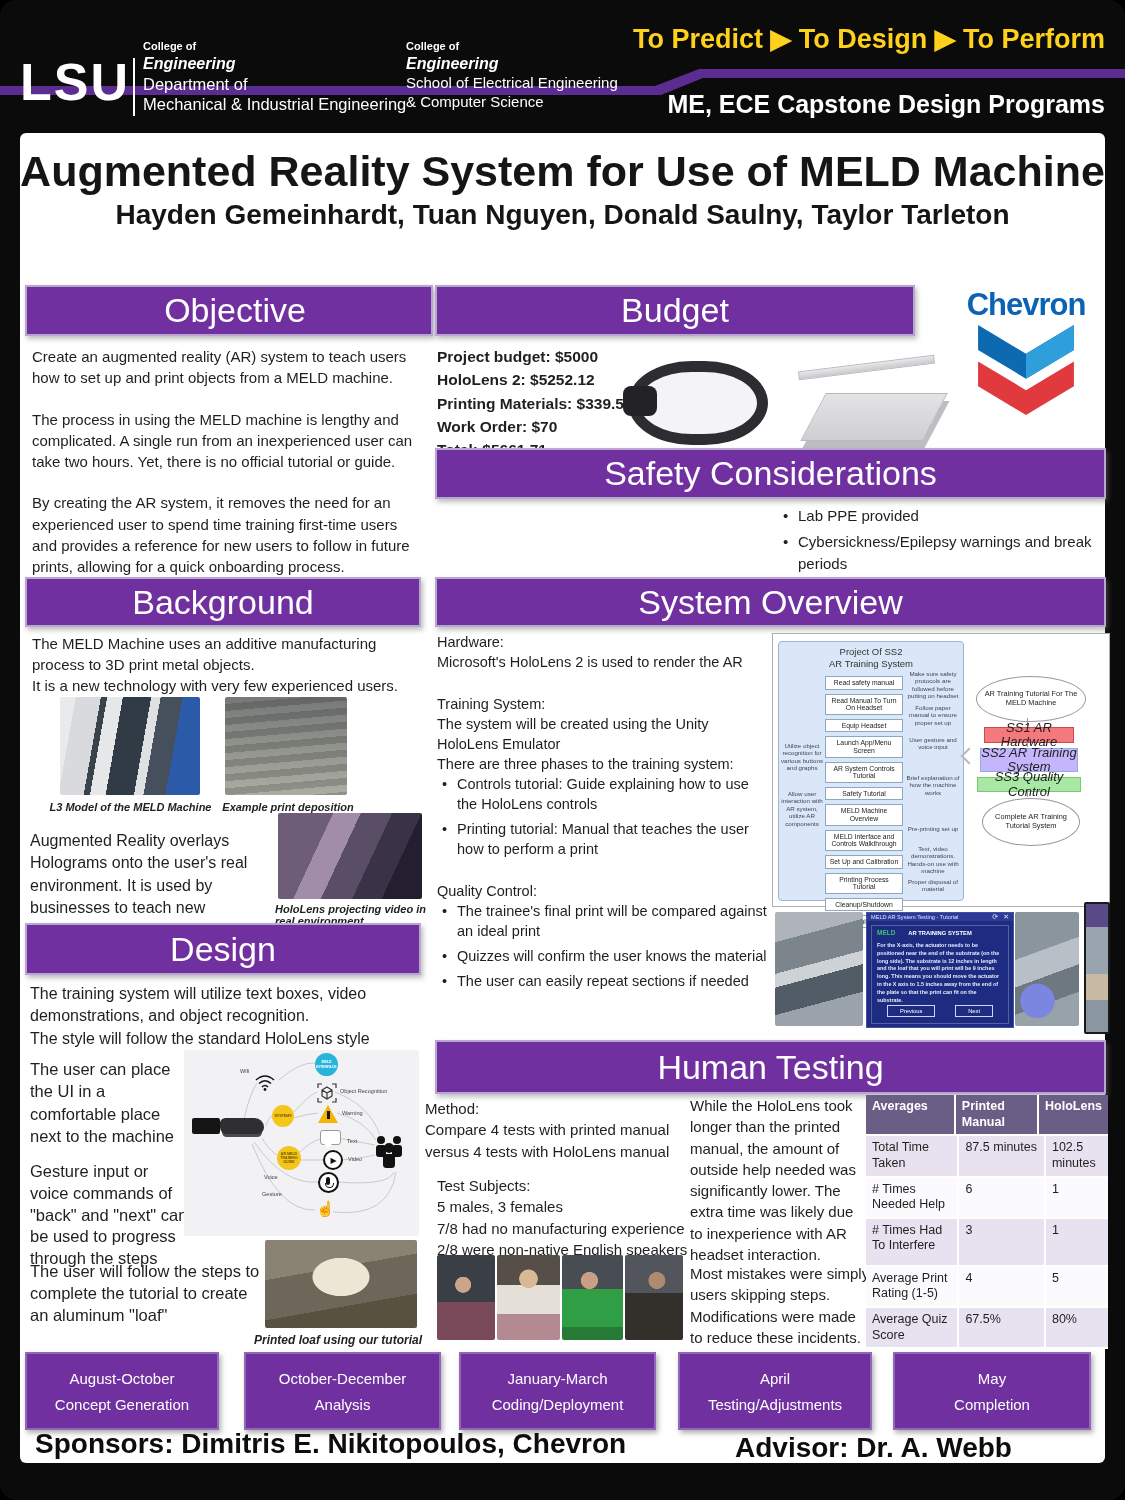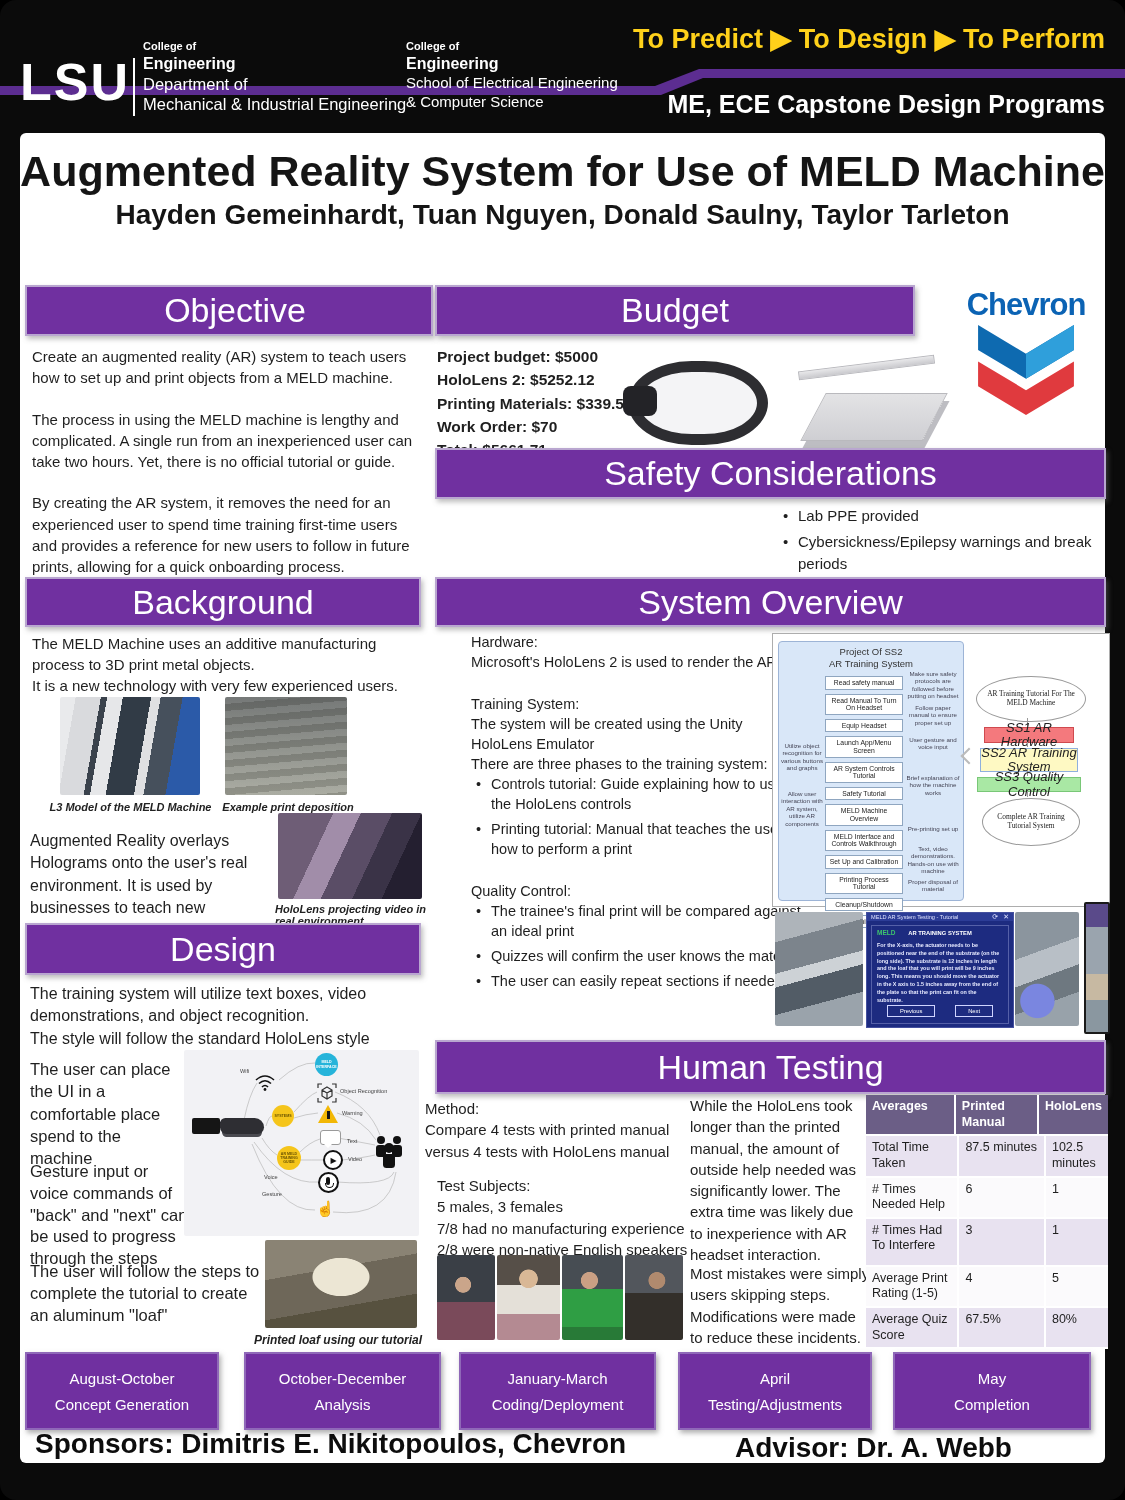--- a/index.html
+++ b/index.html
@@ -4,21 +4,21 @@
 <style>
   html,body{margin:0;padding:0;background:#000;}
   body{width:1125px;height:1500px;font-family:"Liberation Sans",sans-serif;}
   .poster{position:relative;width:1125px;height:1500px;background:#0b0b0b;border-radius:16px;overflow:hidden;}
   .abs{position:absolute;}
   
   .lsu{color:#fff;font-weight:800;font-size:52px;letter-spacing:2px;}
   .bdiv{background:#fff;width:2px;}
   .bcol{color:#fff;line-height:1.25;}
   .bcol .tiny{font-size:11px;font-weight:700;}
-  .bcol .eng{font-size:16px;font-weight:700;}
+  .bcol .eng{font-size:16px;font-weight:700;font-style:italic;}
   .bcol .line{font-size:16.5px;font-weight:400;}
   .tagline{color:#ffd11a;font-weight:700;font-size:27px;text-align:right;}
   .program{color:#fff;font-weight:700;font-size:25px;text-align:right;}
   
   .sheet{position:absolute;left:20px;top:133px;width:1085px;height:1330px;background:#ffffff;border-radius:6px;color:#1f1f1f;}
   .ptitle{font-size:43px;font-weight:800;text-align:center;color:#151515;}
   .pauthors{font-size:28px;font-weight:700;text-align:center;color:#151515;}
   .hdr{background:#7030a0;border:2px solid #b9a6d0;box-shadow:2px 3px 5px rgba(110,110,110,.45);color:#fff;display:flex;align-items:center;justify-content:center;font-size:34px;font-weight:400;}
   .body15{font-size:15px;line-height:1.42;}
   .body16{font-size:16px;line-height:1.4;}
@@ -35,21 +35,21 @@
   
   .so-txt{font-size:14.5px;line-height:1.38;}
   .so-lbl{margin-top:14px;}
   .fc-outer{background:#fff;border:1px solid #adadad;}
   .fc-blue{position:absolute;background:#d9e7f8;border:1px solid #9db4d6;border-radius:4px;}
   .fc-title{font-size:9.5px;color:#333;text-align:center;line-height:1.25;padding-top:4px;}
   .fc-steps{position:absolute;display:flex;flex-direction:column;gap:4px;align-items:stretch;}
   .fc-step{background:#fff;border:1px solid #8fa6c0;font-size:6.8px;line-height:1.12;text-align:center;padding:2px 2px;color:#222;}
   .fc-finish{background:#fff;border:1px solid #8fa6c0;font-size:6.8px;text-align:center;padding:2px 2px;border-radius:9px;color:#222;}
   .fc-note{position:absolute;font-size:6.2px;line-height:1.2;color:#445;text-align:center;}
-  .sf-ell{position:absolute;border:1px solid #9a9a9a;border-radius:50%;background:#fff;display:flex;align-items:center;justify-content:center;text-align:center;font-size:7.4px;line-height:1.15;color:#222;padding:2px;font-family:Liberation Serif, serif;}
+  .sf-ell{position:absolute;border:1px solid #9a9a9a;border-radius:50%;background:#fff;display:flex;align-items:center;justify-content:center;text-align:center;font-size:7.4px;line-height:1.15;color:#222;padding:2px;}
   .sf-box{position:absolute;display:flex;align-items:center;justify-content:center;text-align:center;font-size:13px;line-height:1.1;color:#222;font-style:italic;}
   .vl{position:absolute;width:1px;background:#999;}
   .chevL{position:absolute;width:10px;height:10px;border-left:2px solid #bbb;border-bottom:2px solid #bbb;transform:rotate(45deg);}
   
   .dlg{background:#1d2b80;border:1px solid #44509e;display:flex;flex-direction:column;}
   .dlg-bar{height:13px;background:#2c3c96;display:flex;align-items:center;padding:0 4px;color:#dfe3ff;font-size:5.6px;}
   .dlg-ics{margin-left:auto;display:flex;gap:5px;color:#dfe3ff;font-size:7px;}
   .ic-refresh::before{content:"\27F3";}
   .ic-close::before{content:"\2715";}
   .dlg-inner{flex:1;margin:4px;border:1px solid #5560a8;display:flex;flex-direction:column;padding:3px 5px;}
@@ -165,21 +165,21 @@
     </div>
     <div class="abs photo" style="left:40px;top:564px;width:140px;height:98px;background:linear-gradient(100deg,#e9eaec 0 10%,#d9dadd 10% 26%,#3a424c 26% 30%,#e6e7e9 30% 40%,#313b46 40% 58%,#dfe0e2 58% 64%,#46505c 64% 78%,#2b5aa8 78% 100%);"></div>
     <div class="abs photo" style="left:205px;top:564px;width:122px;height:98px;background:repeating-linear-gradient(175deg,#d9dad4 0 7px,#b7b8b1 7px 14px),linear-gradient(#8a8d90,#c9cac4);background-blend-mode:multiply;"></div>
     <div class="abs cap" style="left:28px;top:668px;width:165px;">L3 Model of the MELD Machine</div>
     <div class="abs cap" style="left:198px;top:668px;width:140px;">Example print deposition</div>
     <div class="abs body16" style="left:10px;top:697px;width:246px;">Augmented Reality overlays Holograms onto the user's real environment. It is used by businesses to teach new employees</div>
     <div class="abs photo" style="left:258px;top:680px;width:144px;height:86px;background:linear-gradient(115deg,#6e5d76 0 30%,#a18da9 30% 45%,#5a4d66 45% 62%,#3a3347 62% 78%,#241f30 78% 100%);"></div>
     <div class="abs cap" style="left:255px;top:770px;width:152px;text-align:left;">HoloLens projecting video in real environment</div>
 
     <div class="abs hdr" style="left:415px;top:444px;width:667px;height:46px;">System Overview</div>
-    <div class="abs so-txt" style="left:417px;top:499px;width:332px;margin-left:34px;">
+    <div class="abs so-txt" style="left:417px;top:499px;width:332px;">
       <div>Hardware:</div>
       <div>Microsoft's HoloLens 2 is used to render the AR</div>
       <div class="so-lbl" style="margin-top:22px;">Training System:</div>
       <div>The system will be created using the Unity HoloLens Emulator</div>
       <div>There are three phases to the training system:</div>
       <div class="bullet">Controls tutorial: Guide explaining how to use the HoloLens controls</div>
       <div class="bullet">Printing tutorial: Manual that teaches the user how to perform a print</div>
       <div class="so-lbl" style="margin-top:22px;">Quality Control:</div>
       <div class="bullet">The trainee's final print will be compared against an ideal print</div>
       <div class="bullet">Quizzes will confirm the user knows the material</div>
@@ -215,21 +215,21 @@
         <div class="fc-note" style="left:126px;top:183px;width:56px;">Pre-printing set up</div>
         <div class="fc-note" style="left:126px;top:203px;width:56px;">Text, video demonstrations. Hands-on use with machine</div>
         <div class="fc-note" style="left:126px;top:236px;width:56px;">Proper disposal of material</div>
       </div>
 
       <div class="chevL" style="left:190px;top:116px;"></div>
       <div class="sf-ell" style="left:203px;top:42px;width:104px;height:40px;">AR Training Tutorial For The MELD Machine</div>
       <div class="vl" style="left:254px;top:84px;height:8px;"></div>
       <div class="sf-box" style="left:211px;top:93px;width:88px;height:14px;background:#f4797d;border:1px solid #cf4a4f;">SS1 AR Hardware</div>
       <div class="vl" style="left:254px;top:108px;height:5px;"></div>
-      <div class="sf-box" style="left:207px;top:114px;width:96px;height:22px;background:#fef9c3;border:1px solid #8fb0dd;">SS2 AR Training System</div>
+      <div class="sf-box" style="left:207px;top:114px;width:96px;height:22px;background:#c4b5fd;border:1px solid #8fb0dd;">SS2 AR Training System</div>
       <div class="vl" style="left:254px;top:137px;height:5px;"></div>
       <div class="sf-box" style="left:204px;top:143px;width:102px;height:13px;background:#a9e8a4;border:1px solid #79c777;">SS3 Quality Control</div>
       <div class="vl" style="left:254px;top:157px;height:6px;"></div>
       <div class="sf-ell" style="left:209px;top:164px;width:92px;height:42px;">Complete AR Training Tutorial System</div>
     </div>
 
     <div class="abs" style="left:752px;top:775px;width:336px;height:122px;">
       <div class="abs photo" style="left:3px;top:4px;width:88px;height:114px;background:linear-gradient(165deg,#aeb4ba 0 22%,#7c848c 22% 45%,#cdd2d6 45% 55%,#525c66 55% 75%,#9aa3ab 75% 100%);"></div>
       <div class="abs dlg" style="left:94px;top:4px;width:146px;height:114px;">
         <div class="dlg-bar">
@@ -251,21 +251,21 @@
       </div>
       <div class="abs photo" style="left:243px;top:4px;width:64px;height:114px;background:radial-gradient(circle at 35% 78%,#7a86e0 0 17%,transparent 18%),linear-gradient(160deg,#8b959e 0 35%,#b8bfc6 35% 55%,#6e7880 55% 75%,#98a2aa 75% 100%);"></div>
       <div class="abs photo" style="left:312px;top:-6px;width:22px;height:128px;border:2px solid #1a1a1a;background:linear-gradient(180deg,#5a4a8a 0 18%,#9aa4ae 18% 55%,#c7b9a2 55% 75%,#8a97a0 75% 100%);"></div>
     </div>
 
     <div class="abs hdr" style="left:5px;top:790px;width:392px;height:48px;">Design</div>
     <div class="abs body16" style="left:10px;top:850px;width:402px;">
       <div>The training system will utilize text boxes, video demonstrations, and object recognition.</div>
       <div>The style will follow the standard HoloLens style</div>
     </div>
-    <div class="abs" style="left:10px;top:925px;width:152px;font-size:16.5px;line-height:1.35;">The user can place the UI in a comfortable place spend to the machine</div>
+    <div class="abs" style="left:10px;top:925px;width:152px;font-size:16.5px;line-height:1.35;">The user can place the UI in a comfortable place next to the machine</div>
     <div class="abs" style="left:10px;top:1028px;width:158px;font-size:16.5px;line-height:1.32;">Gesture input or voice commands of "back" and "next" can be used to progress through the steps</div>
     <div class="abs" style="left:10px;top:1128px;width:238px;font-size:16.5px;line-height:1.32;">The user will follow the steps to complete the tutorial to create an aluminum "loaf"</div>
 
     <div class="abs diag" style="left:164px;top:917px;width:235px;height:186px;">
       <svg width="235" height="186" viewBox="0 0 235 186" style="position:absolute;left:0;top:0;">
         <g fill="none" stroke="#b8b8b8" stroke-width="0.7">
           <path d="M60,70 Q65,45 73,33"></path>
           <path d="M95,30 Q115,12 131,13"></path>
           <path d="M82,76 Q85,66 88,66"></path>
           <path d="M110,62 Q125,45 133,42"></path>

